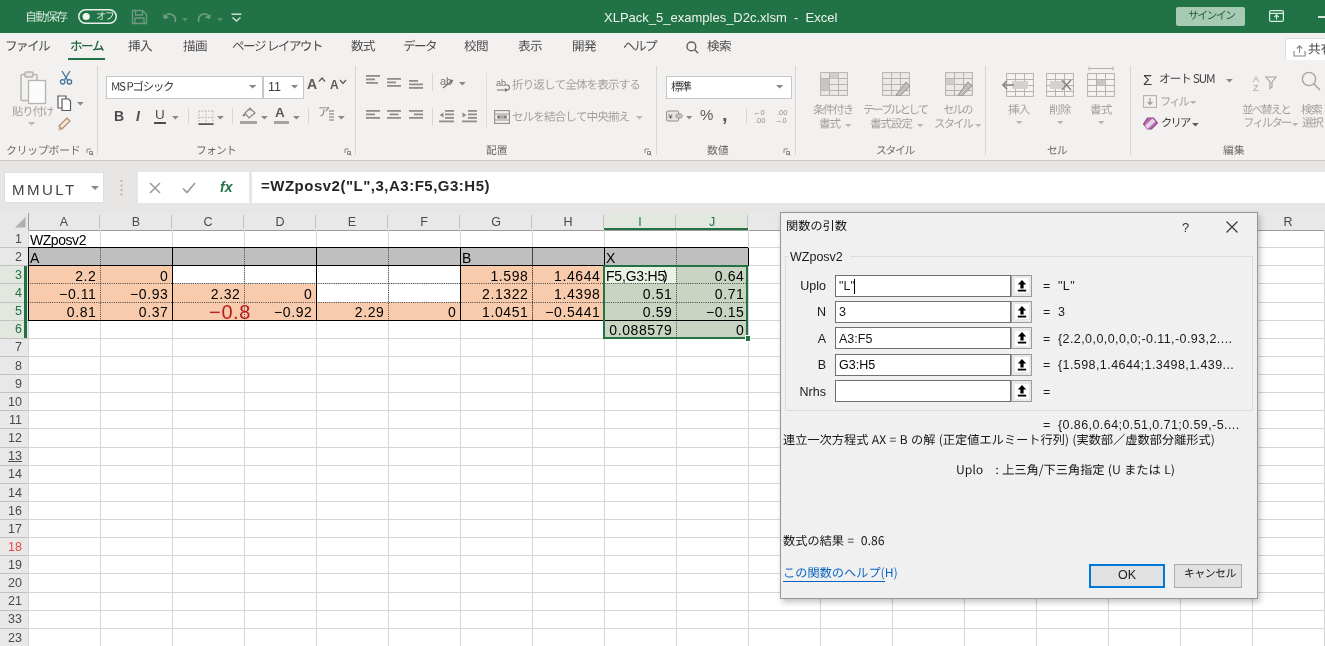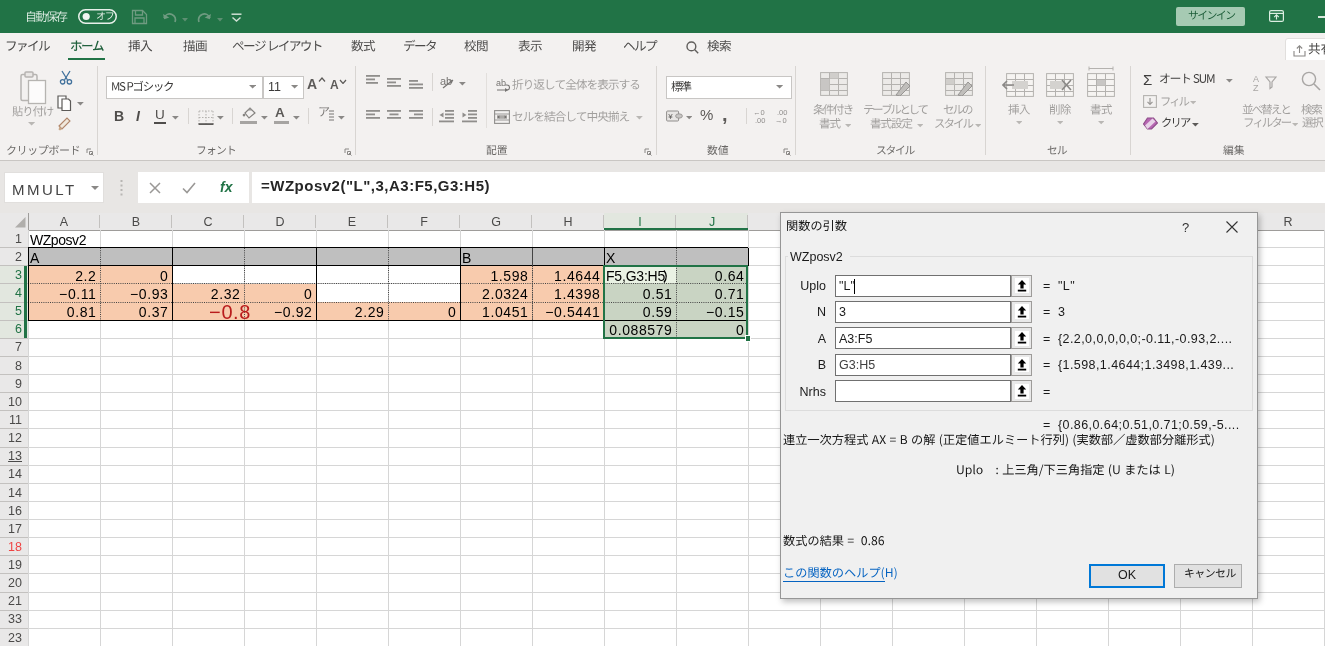--- a/index.html
+++ b/index.html
@@ -30,20 +30,21 @@
     </svg>
 <svg class="ab" style="left:197px;top:11px" width="26" height="14">
       <path d="M13 7 C12 3.5 8 2 5 3.5 C2 5 1 8 2 11" fill="none" stroke="#6f9b81" stroke-width="1.6"></path>
       <path d="M14 3 L12.8 8.3 L7.7 6.5 Z" fill="#6f9b81"></path>
       <path d="M20 7 l6 0 l-3 3.6 z" fill="#5d8f72"></path>
     </svg>
 <svg class="ab" style="left:231px;top:13px" width="11" height="9">
       <path d="M0.5 1.2 h10" stroke="#cfe0d4" stroke-width="1.5"></path>
       <path d="M1.5 4.5 l4 3.5 l4 -3.5" fill="none" stroke="#cfe0d4" stroke-width="1.5"></path>
     </svg>
+<div class="ab" style="left:604px;top:10px;font-weight:400;font-size:13px;font-family:'Liberation Sans',sans-serif;line-height:15px;color:#eef4ef;white-space:pre;">XLPack_5_examples_D2c.xlsm&nbsp;&nbsp;-&nbsp;&nbsp;Excel</div>
 <div class="ab" style="left:1176px;top:7px;width:69px;height:19px;background:#a6cab3;border-radius:2px"></div>
 <svg class="ab" style="left:1188.0px;top:11.0px;overflow:visible" width="47" height="11" viewBox="0 0 47 11">
       <path d="M0.7 1.9L0.7 2.8C0.9 2.8 1.3 2.8 1.8 2.8L3 2.8L3 4.5C3 4.9 2.9 5.4 2.9 5.5L3.9 5.5C3.9 5.4 3.8 4.9 3.8 4.5L3.8 2.8L6.9 2.8L6.9 3.2C6.9 6.2 5.9 7.2 4 7.9L4.7 8.6C7.2 7.5 7.8 6 7.8 3.1L7.8 2.8L9 2.8C9.4 2.8 9.8 2.8 10 2.8L10 1.9C9.8 1.9 9.4 1.9 9 1.9L7.8 1.9L7.8 0.6C7.8 0.2 7.8 -0.2 7.8 -0.3L6.9 -0.3C6.9 -0.2 6.9 0.2 6.9 0.6L6.9 1.9L3.8 1.9L3.8 0.6C3.8 0.2 3.9 -0.1 3.9 -0.2L2.9 -0.2C3 0 3 0.3 3 0.6L3 1.9L1.8 1.9C1.4 1.9 0.8 1.9 0.7 1.9ZM10.2 4.2L10.7 5C12.2 4.6 13.6 3.9 14.8 3.3L14.8 7.3C14.8 7.7 14.7 8.2 14.7 8.4L15.8 8.4C15.7 8.2 15.7 7.7 15.7 7.3L15.7 2.7C16.8 2 17.8 1.2 18.6 0.3L17.9 -0.4C17.2 0.5 16.1 1.5 14.9 2.2C13.7 2.9 12.1 3.7 10.2 4.2ZM21.1 0.2L20.4 0.8C21.2 1.4 22.6 2.5 23.1 3.1L23.8 2.4C23.2 1.8 21.8 0.7 21.1 0.2ZM20.1 7.4L20.7 8.3C22.5 8 23.9 7.3 24.9 6.6C26.6 5.6 27.8 4.1 28.6 2.8L28.1 1.9C27.4 3.2 26.1 4.8 24.4 5.8C23.4 6.5 22 7.1 20.1 7.4ZM28.8 4.2L29.3 5C30.8 4.6 32.2 3.9 33.4 3.3L33.4 7.3C33.4 7.7 33.3 8.2 33.3 8.4L34.4 8.4C34.3 8.2 34.3 7.7 34.3 7.3L34.3 2.7C35.4 2 36.4 1.2 37.2 0.3L36.5 -0.4C35.8 0.5 34.7 1.5 33.5 2.2C32.3 2.9 30.7 3.7 28.8 4.2ZM39.7 0.2L39 0.8C39.8 1.4 41.2 2.5 41.7 3.1L42.4 2.4C41.8 1.8 40.4 0.7 39.7 0.2ZM38.7 7.4L39.3 8.3C41.1 8 42.5 7.3 43.5 6.6C45.2 5.6 46.4 4.1 47.2 2.8L46.7 1.9C46 3.2 44.7 4.8 43 5.8C42 6.5 40.6 7.1 38.7 7.4Z" fill="#1c5c38"></path>
     </svg>
 <svg class="ab" style="left:1269px;top:10px" width="15" height="12">
       <g fill="none" stroke="#dceee2" stroke-width="1.2">
         <rect x="0.6" y="0.6" width="13.8" height="10.8" rx="1.5"></rect>
         <path d="M0.6 3.4 h13.8"></path>
         <path d="M7.5 9.5 v-4"></path>
         <path d="M5.2 7.2 l2.3 -2.3 l2.3 2.3"></path>
@@ -751,21 +752,21 @@
 <div class="ab" style="left:462px;top:249.73px;font-weight:400;font-size:14px;font-family:'Liberation Sans',sans-serif;line-height:16px;color:#000;white-space:pre;letter-spacing:-0.45px;">B</div>
 <div class="ab" style="left:606px;top:249.73px;font-weight:400;font-size:14px;font-family:'Liberation Sans',sans-serif;line-height:16px;color:#000;white-space:pre;letter-spacing:-0.45px;">X</div>
 <div class="ab" style="left:96.5px;top:267.86px;font-weight:400;font-size:14px;font-family:'Liberation Sans',sans-serif;line-height:16px;color:#000;white-space:pre;transform:translateX(-100%);letter-spacing:0.6px;">2.2</div>
 <div class="ab" style="left:168.5px;top:267.86px;font-weight:400;font-size:14px;font-family:'Liberation Sans',sans-serif;line-height:16px;color:#000;white-space:pre;transform:translateX(-100%);letter-spacing:0.6px;">0</div>
 <div class="ab" style="left:528.5px;top:267.86px;font-weight:400;font-size:14px;font-family:'Liberation Sans',sans-serif;line-height:16px;color:#000;white-space:pre;transform:translateX(-100%);letter-spacing:0.6px;">1.598</div>
 <div class="ab" style="left:600.5px;top:267.86px;font-weight:400;font-size:14px;font-family:'Liberation Sans',sans-serif;line-height:16px;color:#000;white-space:pre;transform:translateX(-100%);letter-spacing:0.6px;">1.4644</div>
 <div class="ab" style="left:96.5px;top:285.99px;font-weight:400;font-size:14px;font-family:'Liberation Sans',sans-serif;line-height:16px;color:#000;white-space:pre;transform:translateX(-100%);letter-spacing:0.6px;">−0.11</div>
 <div class="ab" style="left:168.5px;top:285.99px;font-weight:400;font-size:14px;font-family:'Liberation Sans',sans-serif;line-height:16px;color:#000;white-space:pre;transform:translateX(-100%);letter-spacing:0.6px;">−0.93</div>
 <div class="ab" style="left:240.5px;top:285.99px;font-weight:400;font-size:14px;font-family:'Liberation Sans',sans-serif;line-height:16px;color:#000;white-space:pre;transform:translateX(-100%);letter-spacing:0.6px;">2.32</div>
 <div class="ab" style="left:312.5px;top:285.99px;font-weight:400;font-size:14px;font-family:'Liberation Sans',sans-serif;line-height:16px;color:#000;white-space:pre;transform:translateX(-100%);letter-spacing:0.6px;">0</div>
-<div class="ab" style="left:528.5px;top:285.99px;font-weight:400;font-size:14px;font-family:'Liberation Sans',sans-serif;line-height:16px;color:#000;white-space:pre;transform:translateX(-100%);letter-spacing:0.6px;">2.0324</div>
+<div class="ab" style="left:528.5px;top:285.99px;font-weight:400;font-size:14px;font-family:'Liberation Sans',sans-serif;line-height:16px;color:#000;white-space:pre;transform:translateX(-100%);letter-spacing:0.6px;">2.1322</div>
 <div class="ab" style="left:600.5px;top:285.99px;font-weight:400;font-size:14px;font-family:'Liberation Sans',sans-serif;line-height:16px;color:#000;white-space:pre;transform:translateX(-100%);letter-spacing:0.6px;">1.4398</div>
 <div class="ab" style="left:96.5px;top:304.12px;font-weight:400;font-size:14px;font-family:'Liberation Sans',sans-serif;line-height:16px;color:#000;white-space:pre;transform:translateX(-100%);letter-spacing:0.6px;">0.81</div>
 <div class="ab" style="left:168.5px;top:304.12px;font-weight:400;font-size:14px;font-family:'Liberation Sans',sans-serif;line-height:16px;color:#000;white-space:pre;transform:translateX(-100%);letter-spacing:0.6px;">0.37</div>
 <div class="ab" style="left:251px;top:304.12px;font-weight:400;font-size:20px;font-family:'Liberation Sans',sans-serif;line-height:16px;color:#b91c1c;white-space:pre;transform:translateX(-100%);letter-spacing:0.6px;">−0.8</div>
 <div class="ab" style="left:312.5px;top:304.12px;font-weight:400;font-size:14px;font-family:'Liberation Sans',sans-serif;line-height:16px;color:#000;white-space:pre;transform:translateX(-100%);letter-spacing:0.6px;">−0.92</div>
 <div class="ab" style="left:384.5px;top:304.12px;font-weight:400;font-size:14px;font-family:'Liberation Sans',sans-serif;line-height:16px;color:#000;white-space:pre;transform:translateX(-100%);letter-spacing:0.6px;">2.29</div>
 <div class="ab" style="left:456.5px;top:304.12px;font-weight:400;font-size:14px;font-family:'Liberation Sans',sans-serif;line-height:16px;color:#000;white-space:pre;transform:translateX(-100%);letter-spacing:0.6px;">0</div>
 <div class="ab" style="left:528.5px;top:304.12px;font-weight:400;font-size:14px;font-family:'Liberation Sans',sans-serif;line-height:16px;color:#000;white-space:pre;transform:translateX(-100%);letter-spacing:0.6px;">1.0451</div>
 <div class="ab" style="left:600.5px;top:304.12px;font-weight:400;font-size:14px;font-family:'Liberation Sans',sans-serif;line-height:16px;color:#000;white-space:pre;transform:translateX(-100%);letter-spacing:0.6px;">−0.5441</div>
 <div class="ab" style="left:606px;top:267.86px;font-weight:400;font-size:14px;font-family:'Liberation Sans',sans-serif;line-height:16px;color:#000;white-space:pre;letter-spacing:-0.2px;">F5,G3:H5</div>
@@ -819,21 +820,21 @@
 <div class="ab" style="left:1011px;top:327.3px;width:21px;height:22px;background:#e9e9e9;border:1px solid #9d9b99;box-sizing:border-box"></div>
 <div class="ab" style="left:1014.5px;top:330.8px;width:14px;height:15px;background:#fff"></div>
 <svg class="ab" style="left:1017px;top:332.3px" width="10" height="12">
       <path d="M5 0 l4.2 4.6 h-2.6 v4 h-3.2 v-4 h-2.6 z" fill="#000"></path>
       <path d="M0.8 10.6 h8.4" stroke="#000" stroke-width="1.8"></path>
     </svg>
 <div class="ab" style="left:1043px;top:331.8px;font-weight:400;font-size:12.5px;font-family:'Liberation Sans',sans-serif;line-height:14.5px;color:#1a1a1a;white-space:pre;">=</div>
 <div class="ab" style="left:1058px;top:331.8px;font-weight:400;font-size:12.5px;font-family:'Liberation Sans',sans-serif;line-height:14.5px;color:#1a1a1a;white-space:pre;letter-spacing:0.42px;">{2.2,0,0,0,0,0;-0.11,-0.93,2....</div>
 <div class="ab" style="left:826px;top:358.2px;font-weight:400;font-size:12.5px;font-family:'Liberation Sans',sans-serif;line-height:14.5px;color:#1a1a1a;white-space:pre;transform:translateX(-100%);">B</div>
 <div class="ab" style="left:835px;top:353.7px;width:176px;height:22px;background:#fff;border:1px solid #707070;box-sizing:border-box"></div>
-<div class="ab" style="left:839px;top:358.2px;font-weight:400;font-size:12.5px;font-family:'Liberation Sans',sans-serif;line-height:14.5px;color:#404040;white-space:pre;">G3:H5</div>
+<div class="ab" style="left:839px;top:358.2px;font-weight:400;font-size:12.5px;font-family:'Liberation Sans',sans-serif;line-height:14.5px;color:#000000;white-space:pre;">G3:H5</div>
 <div class="ab" style="left:1011px;top:353.7px;width:21px;height:22px;background:#e9e9e9;border:1px solid #9d9b99;box-sizing:border-box"></div>
 <div class="ab" style="left:1014.5px;top:357.2px;width:14px;height:15px;background:#fff"></div>
 <svg class="ab" style="left:1017px;top:358.7px" width="10" height="12">
       <path d="M5 0 l4.2 4.6 h-2.6 v4 h-3.2 v-4 h-2.6 z" fill="#000"></path>
       <path d="M0.8 10.6 h8.4" stroke="#000" stroke-width="1.8"></path>
     </svg>
 <div class="ab" style="left:1043px;top:358.2px;font-weight:400;font-size:12.5px;font-family:'Liberation Sans',sans-serif;line-height:14.5px;color:#1a1a1a;white-space:pre;">=</div>
 <div class="ab" style="left:1058px;top:358.2px;font-weight:400;font-size:12.5px;font-family:'Liberation Sans',sans-serif;line-height:14.5px;color:#1a1a1a;white-space:pre;letter-spacing:0.42px;">{1.598,1.4644;1.3498,1.439...</div>
 <div class="ab" style="left:826px;top:384.6px;font-weight:400;font-size:12.5px;font-family:'Liberation Sans',sans-serif;line-height:14.5px;color:#1a1a1a;white-space:pre;transform:translateX(-100%);">Nrhs</div>
 <div class="ab" style="left:835px;top:380.1px;width:176px;height:22px;background:#fff;border:1px solid #707070;box-sizing:border-box"></div>

